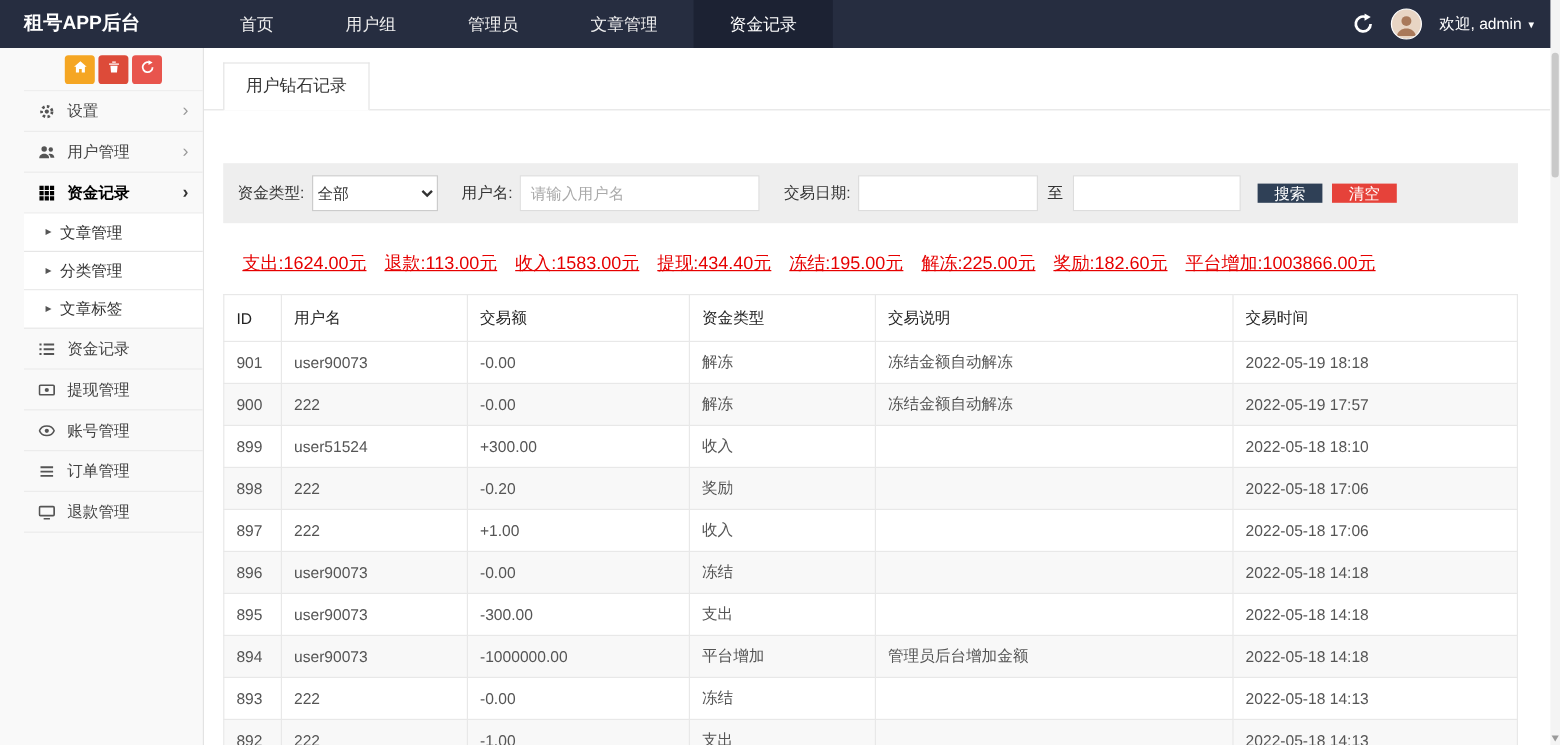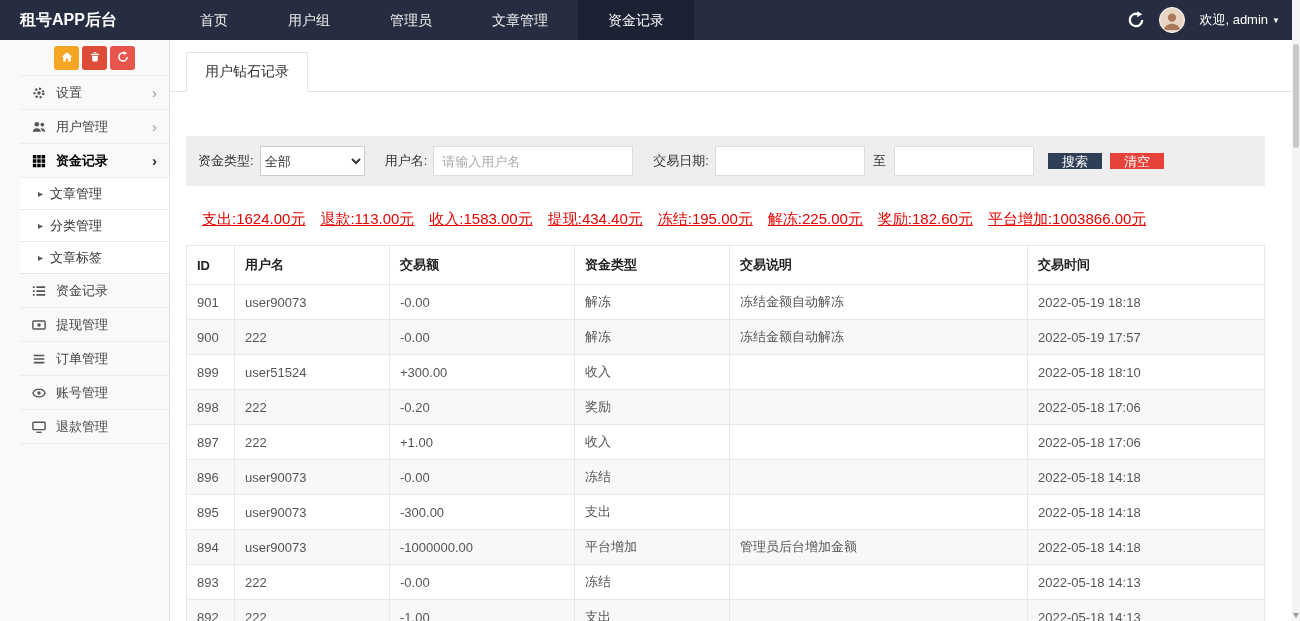--- a/index.html
+++ b/index.html
@@ -54,21 +54,21 @@
   .input-date1{width:150px;margin-left:6px;}
   .to-label{margin:0 8px;}
   .input-date2{width:140px;}
   .btn{height:16px;border:none;color:#fff;font-size:13px;padding:0 14px;cursor:pointer;font-family:inherit;}
   .btn-search{background:var(--search-btn);margin-left:14px;}
   .btn-clear{background:var(--clear-btn);margin-left:8px;}
   .summary-bar{margin:24px 32px 0;font-size:15px;color:var(--summary-text);text-decoration:underline;}
   .sum-item{margin-right:15px;}
   .table-wrap{margin:16px 27px 0 16px;}
   table{border-collapse:collapse;width:100%;}
-  th{ text-align:left;padding:10px 10px;font-size:13px;color:#222;font-weight:bold;border:1px solid #e8e8e8;background:#fff;}
+  th{ text-align:left;padding:10px 10px;font-size:13px;color:#222;font-weight:normal;border:1px solid #e8e8e8;background:#fff;}
   td{padding:8px 10px;font-size:13px;color:#555;border:1px solid #e8e8e8;height:14px;}
   tbody tr:nth-child(even){background:#f8f8f8;}
   
   .vscroll{position:absolute;right:0;top:0;width:8px;height:621px;background:#f4f4f4;z-index:6;}
   .vscroll-thumb{position:absolute;top:44px;left:1px;width:6px;height:104px;background:#c9c9c9;border-radius:3px;cursor:pointer;}
   .vscroll-arrow{position:absolute;bottom:3px;left:1px;width:0;height:0;border-left:3px solid transparent;border-right:3px solid transparent;border-top:5px solid #999;cursor:pointer;}
 </style>
 </head>
 <body>
 
@@ -173,34 +173,34 @@
         <span class="sicon">
           <svg viewBox="0 0 16 16" width="14" height="14">
             <rect x="1" y="3.5" width="14" height="9" rx="1" fill="none" stroke="currentColor" stroke-width="1.6"></rect>
             <circle cx="8" cy="8" r="2" fill="currentColor"></circle>
           </svg>
         </span>
         <span class="slbl">提现管理</span>
       </div>
       <div class="side-item">
         <span class="sicon">
-          <svg viewBox="0 0 16 16" fill="currentColor" width="14" height="14">
-            <path d="M2 3h12v1.8H2zM2 7.1h12v1.8H2zM2 11.2h12v1.8H2z"></path>
-          </svg>
-        </span>
-        <span class="slbl">订单管理</span>
-      </div>
-      <div class="side-item">
-        <span class="sicon">
           <svg viewBox="0 0 16 16" width="14" height="14">
             <path d="M8 3.5C4.7 3.5 2 5.4 1 8c1 2.6 3.7 4.5 7 4.5s6-1.9 7-4.5c-1-2.6-3.7-4.5-7-4.5z" fill="none" stroke="currentColor" stroke-width="1.5"></path>
             <circle cx="8" cy="8" r="2" fill="currentColor"></circle>
           </svg>
         </span>
         <span class="slbl">账号管理</span>
+      </div>
+      <div class="side-item">
+        <span class="sicon">
+          <svg viewBox="0 0 16 16" fill="currentColor" width="14" height="14">
+            <path d="M2 3h12v1.8H2zM2 7.1h12v1.8H2zM2 11.2h12v1.8H2z"></path>
+          </svg>
+        </span>
+        <span class="slbl">订单管理</span>
       </div>
       <div class="side-item">
         <span class="sicon">
           <svg viewBox="0 0 16 16" width="14" height="14">
             <rect x="1" y="2.5" width="14" height="8.5" rx="1" fill="none" stroke="currentColor" stroke-width="1.6"></rect>
             <path d="M5 13.3h6v1.5H5z" fill="currentColor"></path>
           </svg>
         </span>
         <span class="slbl">退款管理</span>
       </div>

